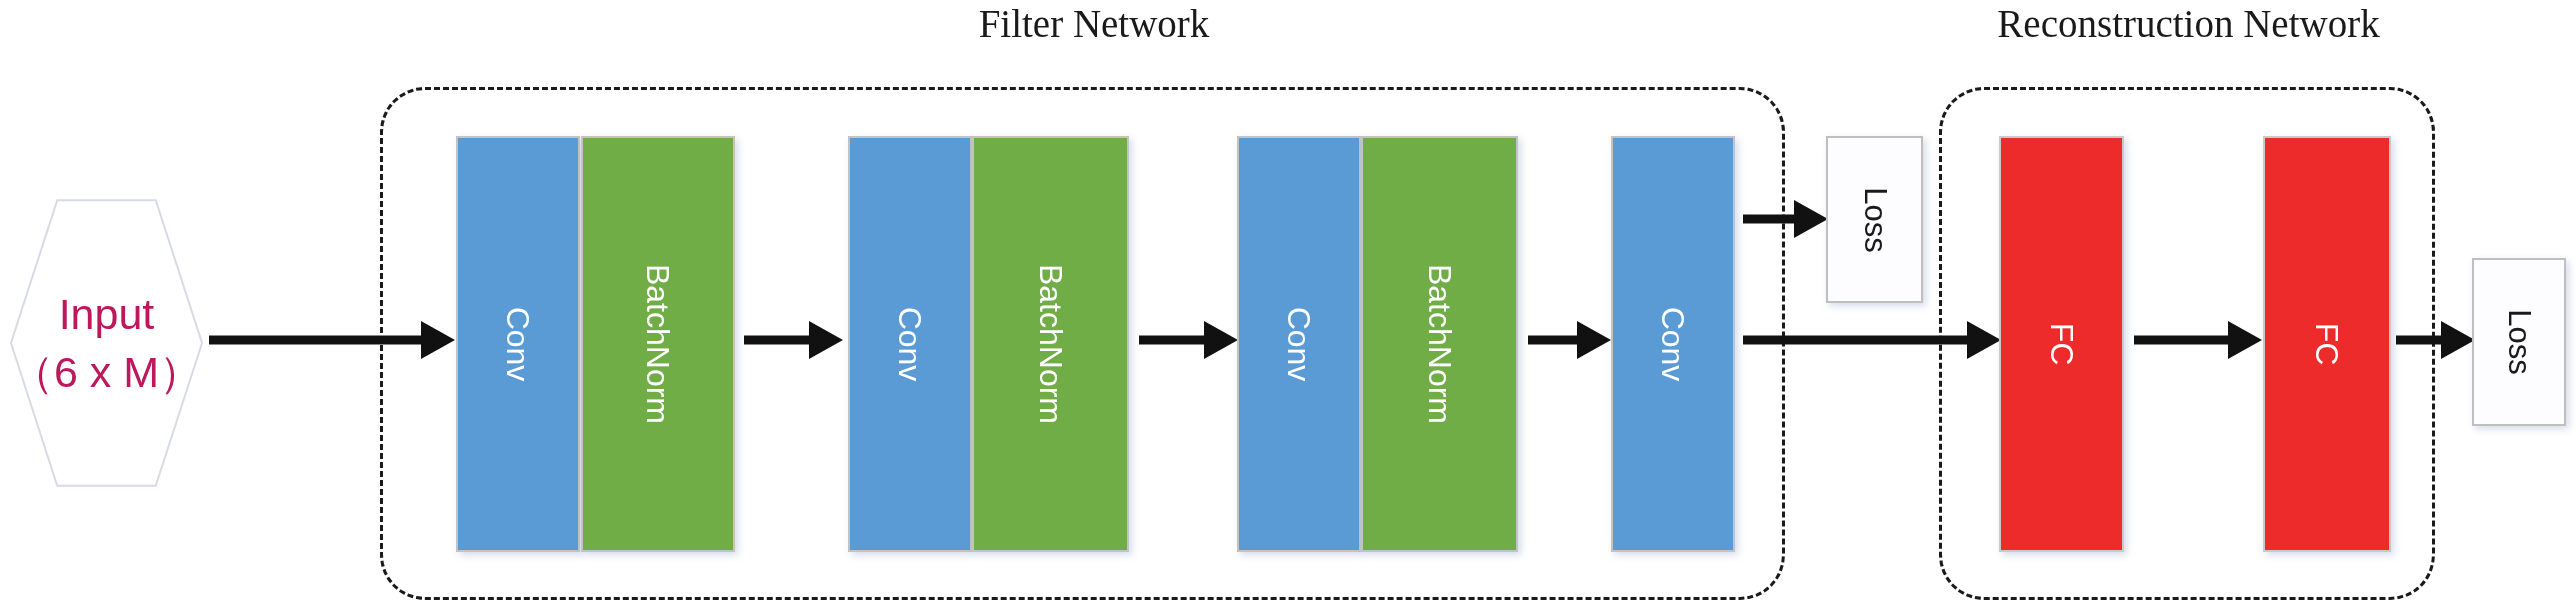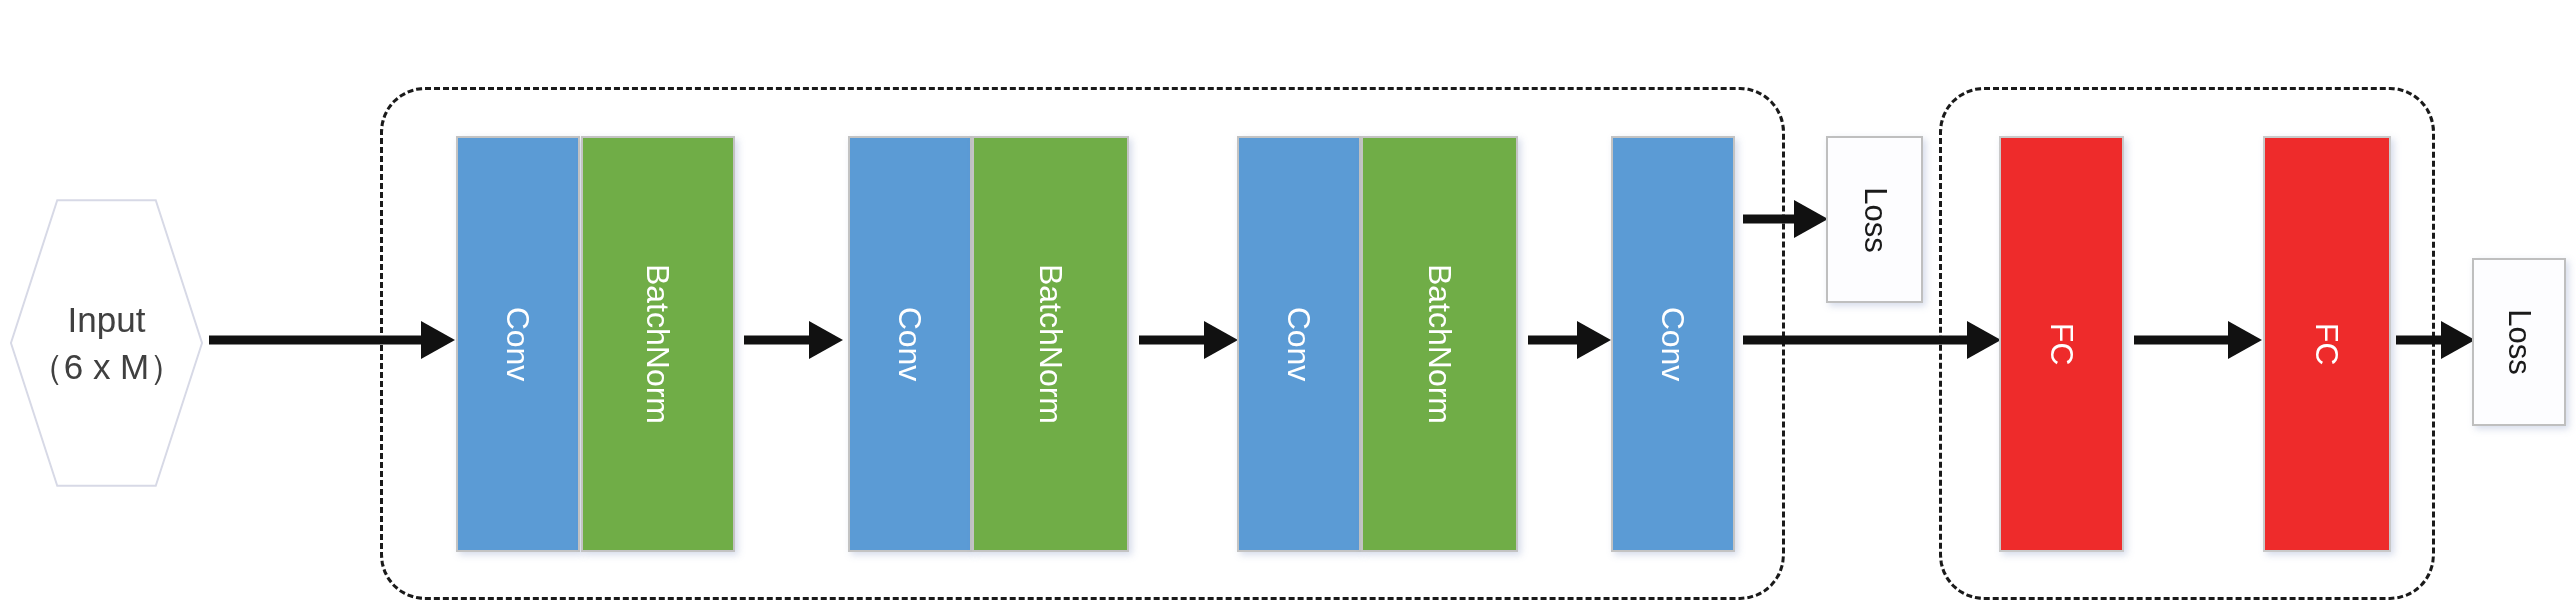--- a/index.html
+++ b/index.html
@@ -40,22 +40,22 @@
     position: absolute;
     pointer-events: none;
   }
   .hexagon-label {
     position: absolute;
     left: 0;
     right: 0;
     top: 50%;
     transform: translateY(-50%);
     text-align: center;
-    font-size: 35px;
-    color: #404040;
+    font-size: 43px;
+    color: #be185d;
     line-height: 1.35;
     white-space: nowrap;
   }
 
   
   .block {
     position: absolute;
     box-sizing: border-box;
     border: 2px solid #b8b8b8;
     box-shadow: 3px 3px 7px rgba(120,140,190,0.30);
@@ -102,21 +102,23 @@
     border-top: 19px solid transparent;
     border-bottom: 19px solid transparent;
     border-left: 34px solid #111111;
   }
 </style>
 </head>
 <body>
 
 <div id="canvas">
 
-
+  <div class="group-title" style="left:818px; top:4px; width:552px;">Filter Network</div>
+
+  <div class="group-title" style="left:1883px; top:4px; width:611px;">Reconstruction Network</div>
 
   <div class="dashed-box" style="left:380px; top:87px; width:1405px; height:513px;"></div>
 
   <div class="dashed-box" style="left:1939px; top:87px; width:496px; height:513px;"></div>
 
   <svg class="hexagon-outline" style="left:8px; top:197px;" width="197" height="292" viewBox="0 0 200 296">
     <polygon points="50,3 150,3 197,148 150,293 50,293 3,148" fill="#ffffff" stroke="#d7d9e6" stroke-width="2"></polygon>
   </svg>
   <div style="position:absolute; left:8px; top:197px; width:197px; height:292px;">
     <div class="hexagon-label">

